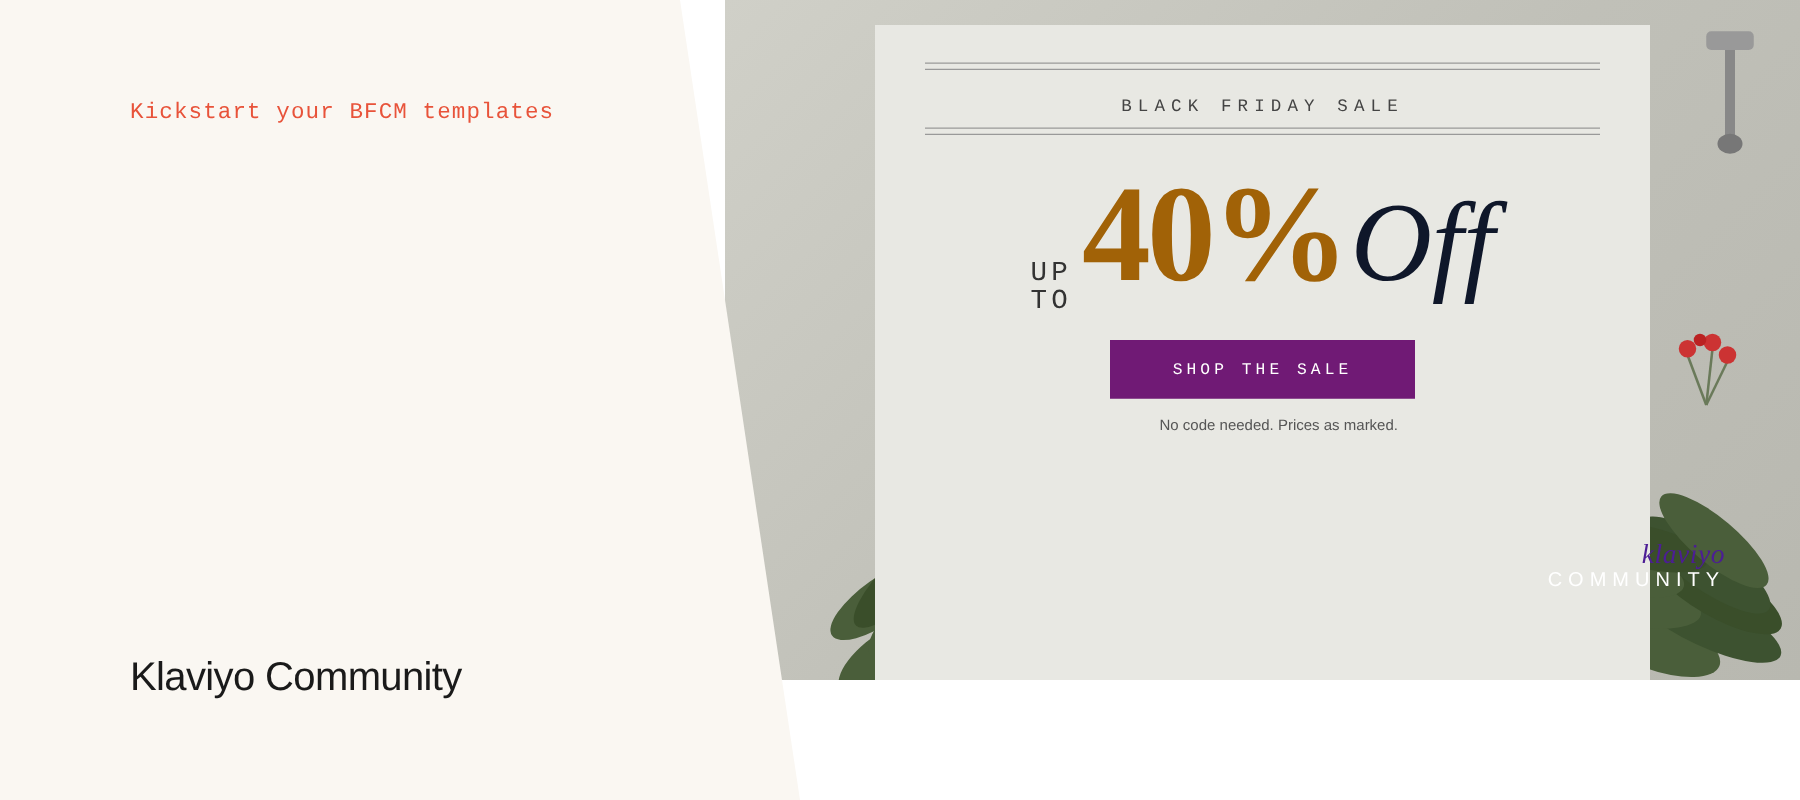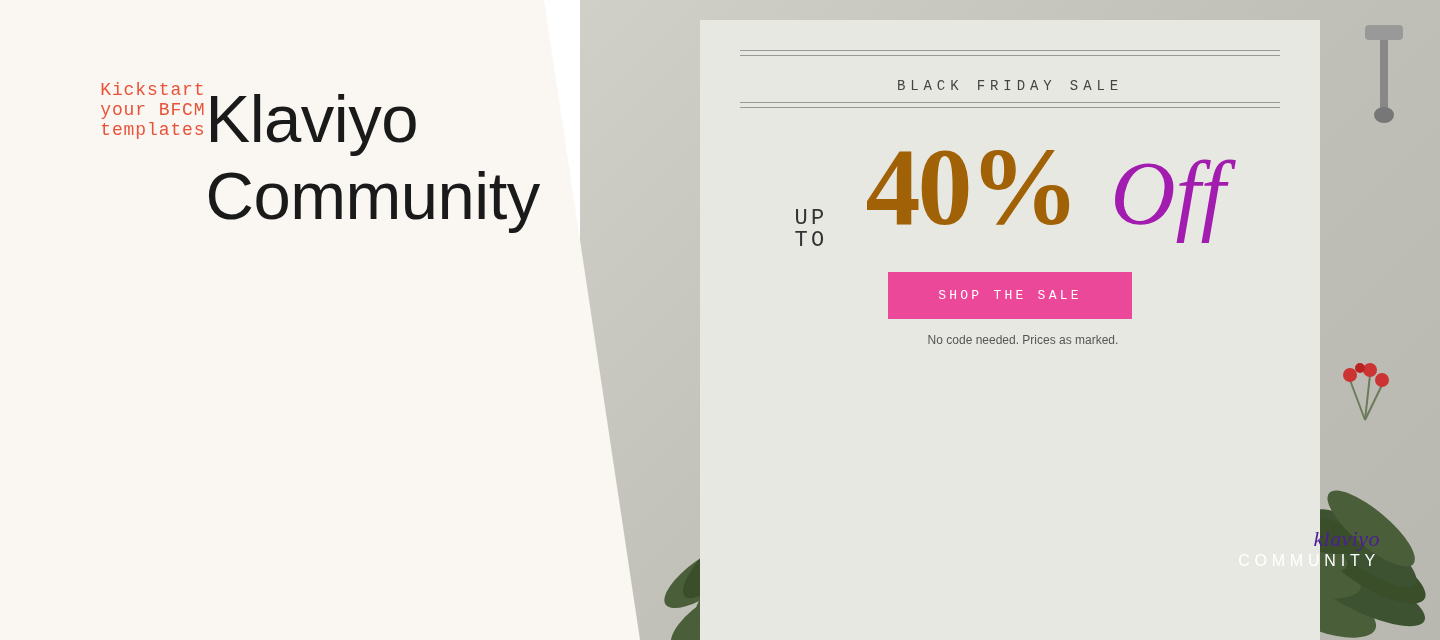--- a/index.html
+++ b/index.html
@@ -17,53 +17,53 @@
       display: flex;
       position: relative;
     }
 
     
     .left-panel {
       width: 640px;
       height: 640px;
       background-color: #faf7f2;
       display: flex;
-      flex-direction: row;
-      justify-content: center;
+      flex-direction: column;
+      justify-content: space-between;
       padding: 80px 104px;
       position: relative;
       z-index: 2;
       clip-path: polygon(0 0, 85% 0, 100% 100%, 0 100%);
     }
 
     .subtitle {
       font-family: 'Courier New', Courier, monospace;
       color: #e8533a;
       font-size: 18px;
       letter-spacing: 0.05em;
       margin-bottom: 16px;
       font-weight: 400;
     }
 
     .title {
       font-family: Arial, Helvetica, sans-serif;
       color: #1a1a1a;
-      font-size: 67px;
+      font-size: 32px;
       font-weight: 400;
       line-height: 1.15;
       letter-spacing: -0.5px;
     }
 
     
     .right-panel {
       position: absolute;
       left: 580px;
       top: 0;
       width: 860px;
-      height: 640px;
+      height: 544px;
       background-color: #c8c8c0;
       overflow: hidden;
     }
 
     
     .email-mockup {
       position: absolute;
       top: 20px;
       left: 120px;
       width: 620px;
@@ -99,21 +99,20 @@
     .email-lines-bottom {
       width: 100%;
       margin-bottom: 20px;
     }
 
     .discount-block {
       display: flex;
       align-items: baseline;
       justify-content: center;
       margin-bottom: 20px;
-      gap: 30px;
     }
 
     .up-to {
       display: flex;
       flex-direction: column;
       align-items: flex-end;
       margin-right: 8px;
     }
 
     .up-text {
@@ -137,28 +136,28 @@
       font-size: 110px;
       color: #a16207;
       line-height: 1;
       font-weight: 900;
       letter-spacing: -3px;
     }
 
     .off-text {
       font-family: Georgia, serif;
       font-size: 90px;
-      color: #a21caf;
+      color: #0f172a;
       font-style: italic;
       line-height: 1;
       margin-left: 4px;
     }
 
     .shop-btn {
-      background-color: #ec4899;
+      background-color: #701a75;
       color: #fff;
       font-family: 'Courier New', Courier, monospace;
       font-size: 13px;
       letter-spacing: 0.25em;
       padding: 16px 50px;
       border: none;
       cursor: pointer;
       margin-bottom: 14px;
       text-transform: uppercase;
     }

